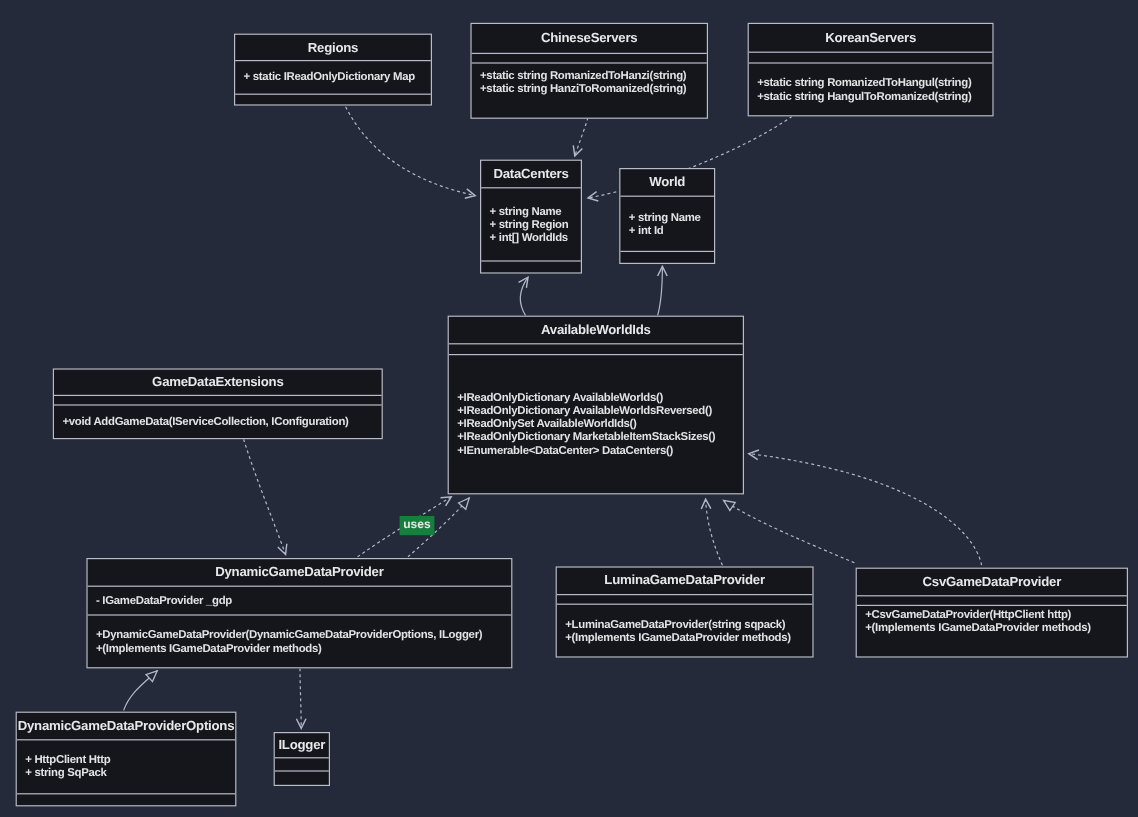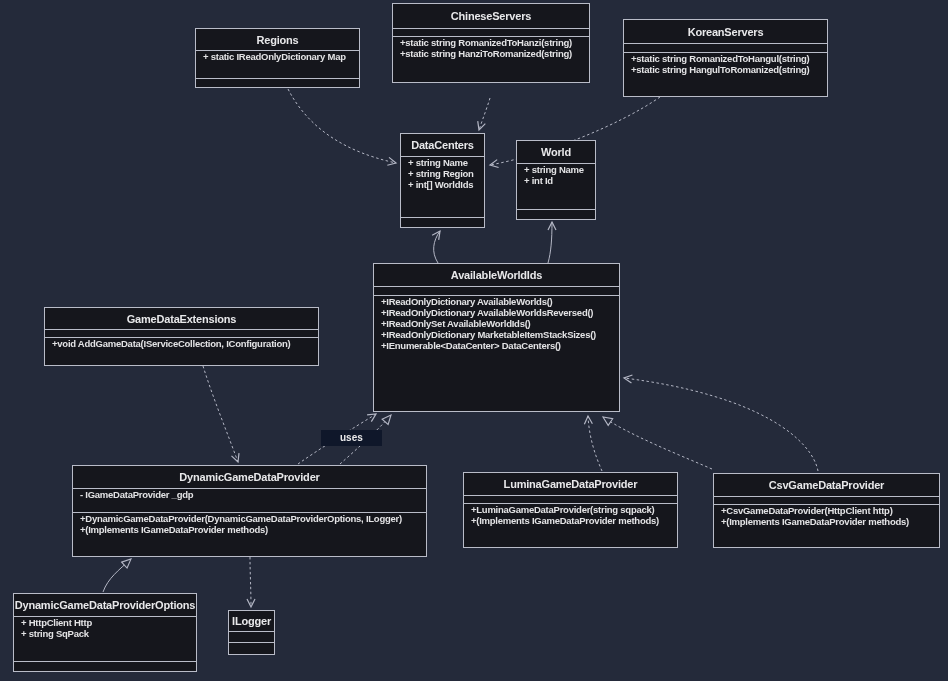--- a/index.html
+++ b/index.html
@@ -27,32 +27,32 @@
     flex-direction:column;
   }
   .c-title{
     display:flex;align-items:center;justify-content:center;
     font-weight:bold;font-size:11px;letter-spacing:-0.2px;
     flex:0 0 auto;
   }
   .c-attrs,.c-meth{
     border-top:1px solid var(--border);
     flex:0 0 auto;
-    display:flex;flex-direction:column;justify-content:flex-start;
+    display:flex;flex-direction:column;justify-content:center;
     overflow:hidden;
   }
   .row{
     font-size:9.5px;font-weight:bold;letter-spacing:-0.25px;
     padding-left:7px;white-space:nowrap;color:#e3e3e5;
   }
   .edge-label{
     position:absolute;z-index:2;
-    background:#0f172a;color:var(--text);
+    background:#15803d;color:var(--text);
     font-size:10px;font-weight:bold;
-    padding:2px 19px;line-height:12px;
+    padding:2px 3px;line-height:12px;margin-left:12px;
   }
 </style>
 </head>
 <body>
 
 <svg id="edges" width="948" height="681" viewBox="0 0 948 681">
   <defs>
     <marker id="openArrow" markerUnits="userSpaceOnUse" markerWidth="12" markerHeight="12" refX="10" refY="6" orient="auto">
       <path d="M2,2 L10,6 L2,10" fill="none" stroke="#b4b7c5" stroke-width="1.2"></path>
     </marker>
@@ -82,21 +82,21 @@
 <div class="edge-label" style="left:321px;top:430px">uses</div>
 
 <div class="uml" style="left:195px;top:28px;width:165px;height:60px">
   <div class="c-title" style="height:21px">Regions</div>
   <div class="c-attrs" style="height:28px">
     <div class="row">+ static IReadOnlyDictionary Map</div>
   </div>
   <div class="c-meth" style="height:9px"></div>
 </div>
 
-<div class="uml" style="left:392px;top:3px;width:198px;height:80px">
+<div class="uml" style="left:392px;top:19px;width:198px;height:80px">
   <div class="c-title" style="height:24px">ChineseServers</div>
   <div class="c-attrs" style="height:8px"></div>
   <div class="c-meth" style="height:32px">
     <div class="row">+static string RomanizedToHanzi(string)</div>
     <div class="row">+static string HanziToRomanized(string)</div>
   </div>
 </div>
 
 <div class="uml" style="left:623px;top:19px;width:205px;height:78px">
   <div class="c-title" style="height:23px">KoreanServers</div>

